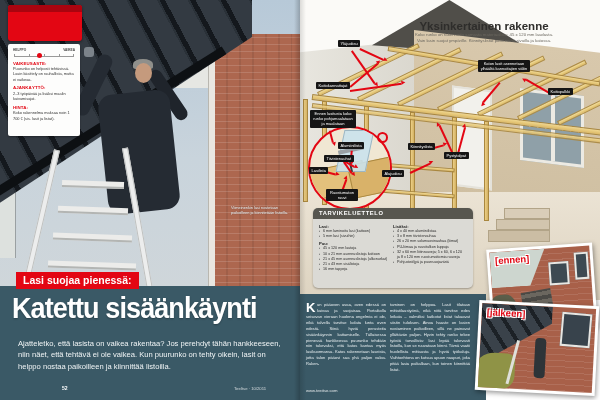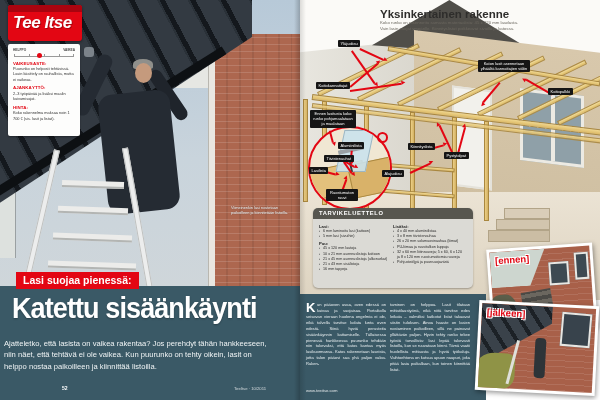--- a/index.html
+++ b/index.html
@@ -39,21 +39,21 @@
   .tick{position:absolute;top:0;width:1px;height:3px;background:#999}
   .slider-dot{position:absolute;top:-1px;width:5px;height:5px;border-radius:50%;background:#e30613}
   .info-h{font-size:4.4px;font-weight:800;color:#e30613;margin-top:3.5px;letter-spacing:.1px}
   .info-t{font-size:3.9px;color:#333;line-height:1.35;margin-top:.5px}
 
   
   .teal-left{left:0;top:286px;width:300px;height:114px;background:#3a5966}
   .teal-right{left:300px;top:294px;width:186px;height:106px;background:#3a5966}
   .kicker{left:16px;top:272px;background:#e30613;color:#fff;font-weight:700;font-size:10.5px;padding:2px 7px 3px;z-index:6}
   .headline{left:12px;top:291px;color:#fff;font-size:30px;font-weight:800;letter-spacing:-1px;transform:scaleX(.9);transform-origin:left center;white-space:nowrap;text-shadow:0 1px 2px rgba(0,0,0,.3)}
-  .intro{left:4px;top:338px;width:264px;color:#f0f4f5;font-size:7.6px;line-height:1.5}
+  .intro{left:18px;top:338px;width:264px;color:#f0f4f5;font-size:7.6px;line-height:1.5}
   .pageno-l{left:62px;top:385px;color:#fff;font-size:5px;font-weight:700}
   .footer-l{left:234px;top:386px;color:rgba(255,255,255,.75);font-size:4.2px}
 
   
   .illus{left:300px;top:0;width:300px;height:300px;overflow:hidden;background:#fbfaf7}
   .grey-wall{position:absolute;left:0;top:46px;width:118px;height:152px;background:linear-gradient(90deg,#e8e6df,#dad7ce);transform:skewY(-6deg)}
   .roof{position:absolute;left:72px;top:0;width:172px;height:58px;background:#504e49;clip-path:polygon(0 78%,45% 0,100% 100%)}
   .tan-wall{position:absolute;left:114px;top:30px;width:186px;height:205px;background:linear-gradient(180deg,#dccca e0,#d6c6aa 0,#cdbd9f 100%);transform:skewY(7deg);transform-origin:left top}
   .ground{position:absolute;left:0;top:192px;width:300px;height:108px;background:linear-gradient(180deg,#ebe3d4,#ddd3c0)}
   .door-r{position:absolute;left:152px;top:88px;width:40px;height:100px;background:#f2f1ec;border:2px solid #e4e2da;transform:skewY(7deg)}
@@ -61,21 +61,21 @@
             background-image:linear-gradient(90deg,transparent 48%,#eceae3 48% 56%,transparent 56%),linear-gradient(0deg,transparent 48%,#eceae3 48% 56%,transparent 56%)}
   .steps-r{position:absolute}
   .beam{position:absolute;background:linear-gradient(180deg,#f0d78f,#dcb966);border:.5px solid #a9873f;transform-origin:left center;z-index:4}
   .rafter{position:absolute;height:4.5px;background:linear-gradient(180deg,#f2dd9a,#ddba64);border:.5px solid #ad8b42;transform-origin:left center;transform:rotate(-26deg);z-index:3}
   .post{position:absolute;width:5px;background:linear-gradient(90deg,#eccf86,#d3b163);border:.5px solid #a9873f;z-index:3}
   .dlabel{position:absolute;background:#151515;color:#fff;font-size:4px;line-height:1.3;padding:1px 2.5px;text-align:center;z-index:9;border-radius:1px}
   .arr{position:absolute;height:1.5px;background:#e30613;transform-origin:left center;z-index:8}
   .arr::after{content:"";position:absolute;right:-4px;top:-2.1px;border-left:4.5px solid #e30613;border-top:2.8px solid transparent;border-bottom:2.8px solid transparent}
   .detail-circle{left:308px;top:126px;width:84px;height:84px;border:2.5px solid #e30613;border-radius:50%;background:#f0e7d3;overflow:hidden;z-index:6}
   .mini-ring{left:377px;top:132px;width:11px;height:11px;border:2px solid #e30613;border-radius:50%;z-index:7}
-  .diagram-title-wrap{left:380px;top:8px;width:208px;text-align:left;z-index:5}
+  .diagram-title-wrap{left:380px;top:20px;width:208px;text-align:center;z-index:5}
   .diagram-title{font-size:11.5px;font-weight:700;color:#2e2d2b}
   .diagram-cap{font-size:4.3px;color:#6b675f;line-height:1.45}
 
   
   .parts{left:313px;top:208px;width:160px;height:80px;background:#dbdad5;border-radius:5px;box-shadow:0 1px 2px rgba(0,0,0,.3);overflow:hidden;z-index:10}
   .parts-head{height:11px;background:#57564f;color:#fff;font-size:5.8px;font-weight:700;letter-spacing:.6px;line-height:11px;padding-left:6px}
   .parts-body{display:flex;padding:3px 6px}
   .pcol{width:50%;padding-right:4px}
   .ph{font-size:4.2px;font-weight:700;color:#222;margin:1.5px 0 .5px}
   .pi{position:relative;font-size:3.7px;color:#2a2a2a;line-height:1.4;padding-left:4px}
@@ -121,21 +121,20 @@
     <div class="rail" style="left:122px;top:148px;height:152px;transform:rotate(-10deg)"></div>
     <div class="step" style="left:62px;top:181px;width:62px"></div>
     <div class="step" style="left:58px;top:207px;width:70px"></div>
     <div class="step" style="left:53px;top:234px;width:79px"></div>
     <div class="step" style="left:48px;top:262px;width:88px"></div>
 
     <div class="abs caption-brick">Viimeinenkin lasi nostetaan paikoilleen ja kiinnitetään listoilla.</div>
 
     <div class="abs logo">
       <div class="logo-strip"></div>
-      <div class="logo-title">Tee Itse</div>
     </div>
 
     <div class="abs infobox">
       <div class="slider-row">
         <span>HELPPO</span>
         <span>VAIKEA</span>
       </div>
       <div class="slider-track">
         <div class="tick" style="left:0"></div>
           <div class="tick" style="left:25%"></div>

